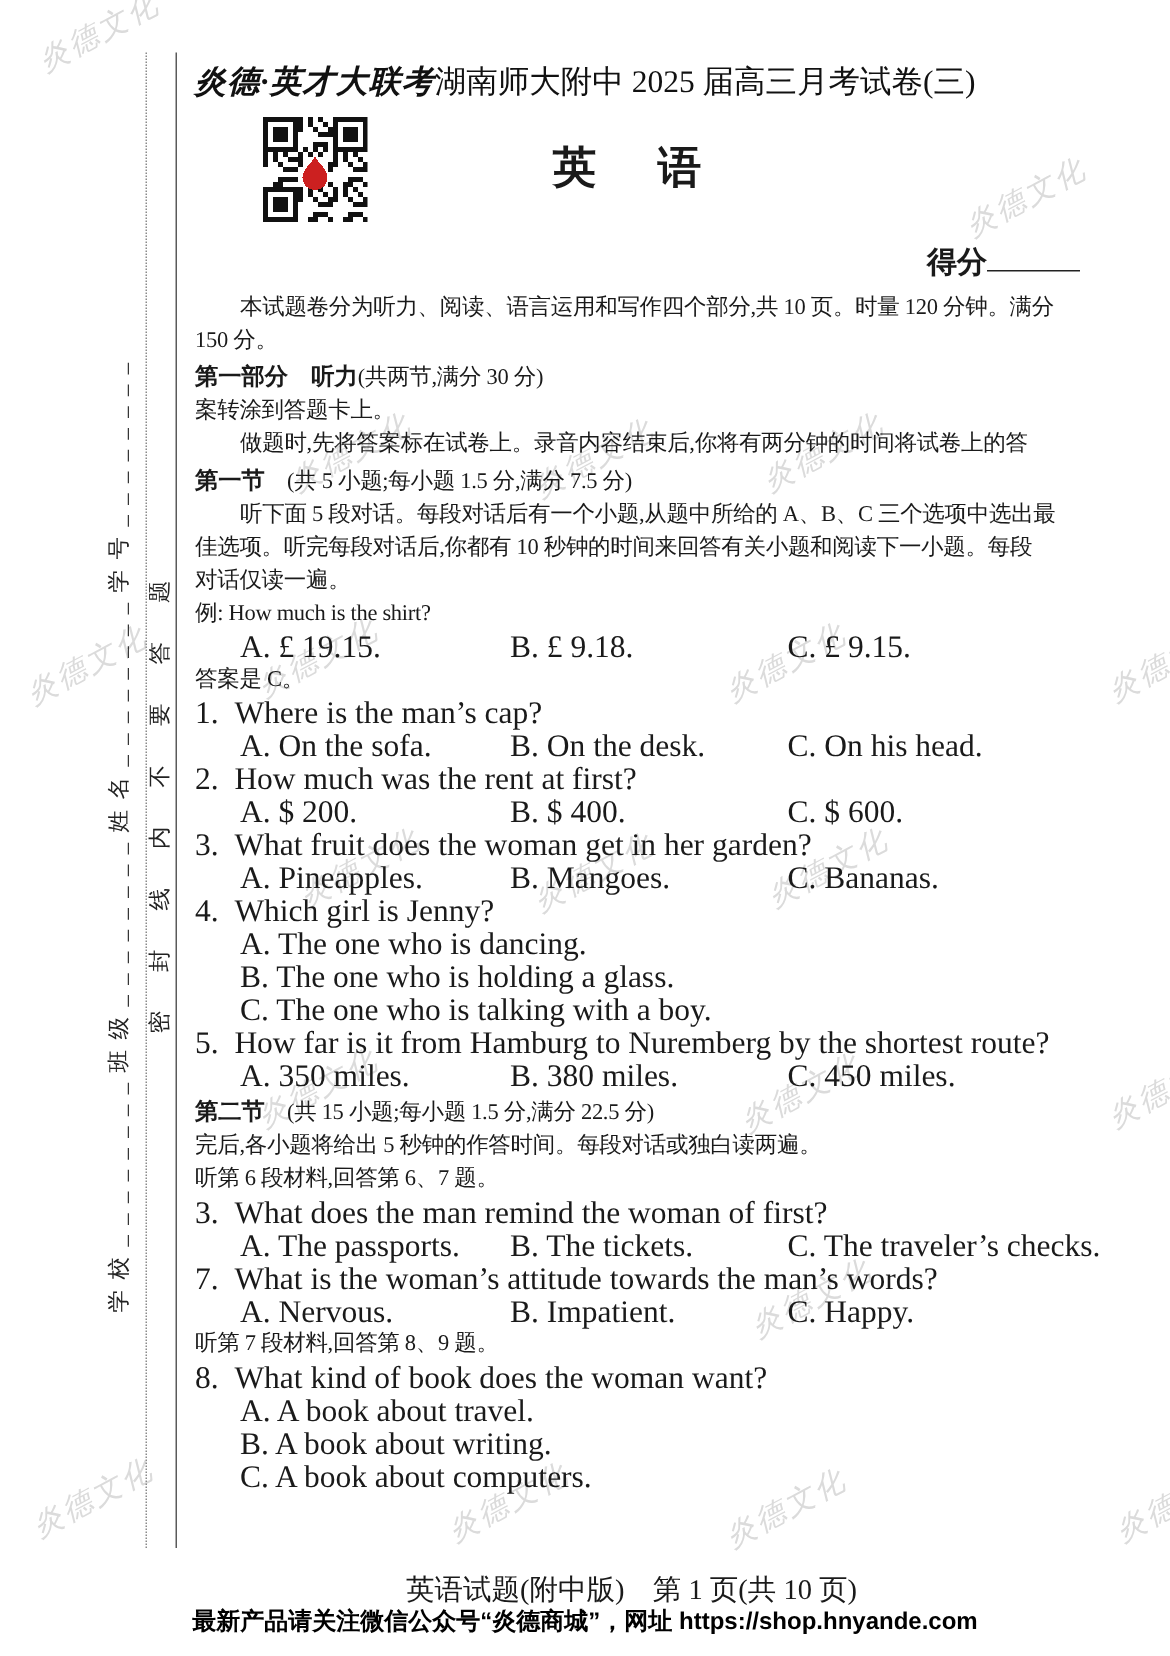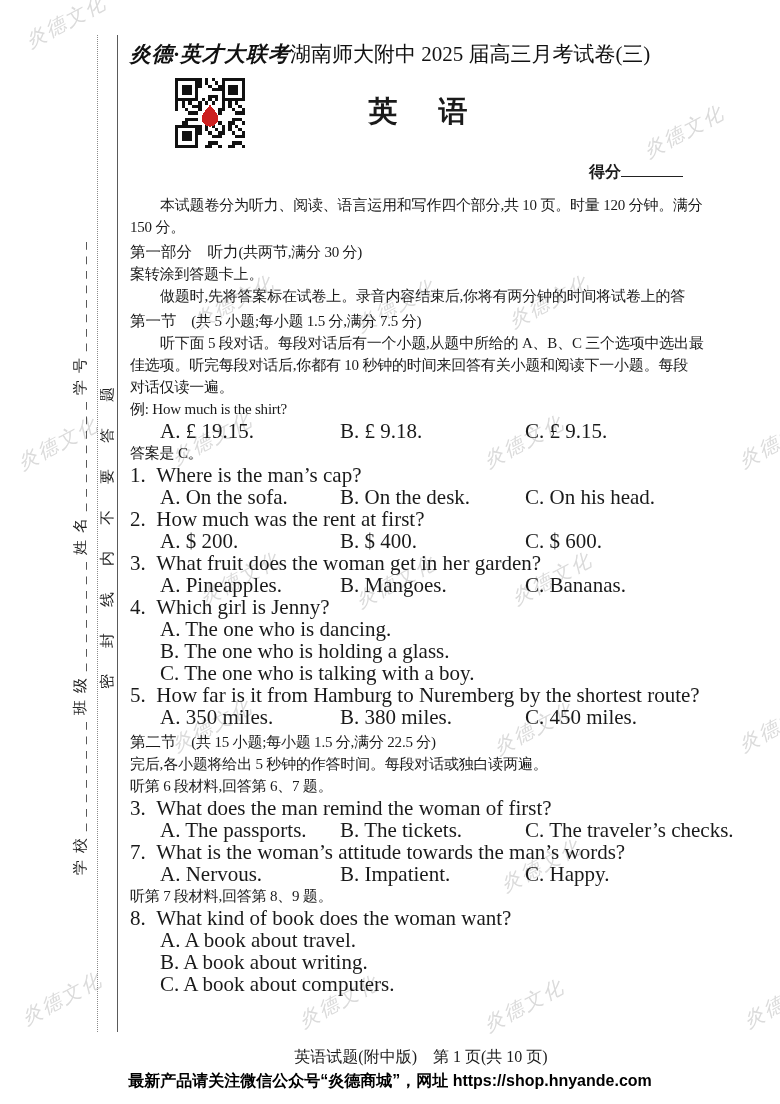--- a/index.html
+++ b/index.html
@@ -8,50 +8,50 @@
   
   .wm{position:absolute;font-family:"DejaVu Serif",serif;font-style:italic;font-size:20px;
       color:#dbdbdb;transform:rotate(-28deg);letter-spacing:2px;white-space:nowrap;z-index:0;}
   
   .exam-title{position:absolute;left:0;top:40px;width:780px;text-align:center;font-size:21px;
       color:#111;z-index:1;white-space:nowrap;}
   .brand{font-weight:bold;font-style:italic;letter-spacing:1px;}
   .subject{position:absolute;left:130px;top:92px;width:582px;text-align:center;font-size:29px;
       font-weight:bold;font-family:Liberation Serif, serif;letter-spacing:6px;z-index:1;}
   .qr{position:absolute;left:175px;top:78px;width:70px;height:70px;z-index:1;}
-  .score{position:absolute;left:589px;top:161px;z-index:1;font-family:"Liberation Sans",sans-serif;
-      font-weight:bold;font-size:16px;}
+  .score{position:absolute;left:618px;top:161px;z-index:1;font-family:"Liberation Sans",sans-serif;
+      font-weight:bold;font-size:20px;}
   .score .blank{display:inline-block;width:62px;border-bottom:1px solid #222;height:15px;}
   
   .v-outer{position:absolute;left:-255px;top:529px;width:670px;height:22px;line-height:22px;
       transform:rotate(-90deg);font-size:15px;letter-spacing:7px;white-space:nowrap;z-index:1;color:#222;}
   .v-seal{position:absolute;left:-63px;top:516px;width:340px;height:18px;line-height:18px;
       transform:rotate(-90deg);font-size:15px;letter-spacing:26px;white-space:nowrap;z-index:1;
       text-align:center;color:#222;}
   .seal-dotted{position:absolute;left:97px;top:35px;height:997px;width:0;
       border-left:1px dotted #8a8a8a;z-index:1;}
   .seal-solid{position:absolute;left:117px;top:35px;height:997px;width:0;
       border-left:1px solid #5a5a5a;z-index:1;}
   
   .content{position:absolute;left:130px;top:194px;width:582px;z-index:1;}
   .content .line{line-height:22px;white-space:nowrap;}
   .cn{font-size:15px;letter-spacing:-0.2px;}
   .en{font-size:21px;}
   .indent{padding-left:30px;}
   .heading{line-height:22px;margin-top:3px;white-space:nowrap;}
-  .h-bold{font-family:"Liberation Sans",sans-serif;font-weight:normal;font-size:15.5px;letter-spacing:0;text-align:center;}
+  .h-bold{font-family:"Liberation Sans",sans-serif;font-weight:bold;font-size:15.5px;letter-spacing:0;text-align:center;}
   .h-rest{font-size:15px;}
   .opt-row{line-height:22px;padding-left:30px;white-space:nowrap;}
   .opt-row .opt{display:inline-block;}
   .opt-row .opt:nth-child(1){width:180px;}
   .opt-row .opt:nth-child(2){width:185px;}
   .opt-stack{padding-left:30px;}
   
   .footer-page{position:absolute;left:130px;top:1047px;width:582px;text-align:center;
-      font-size:16px;z-index:1;}
+      font-size:19px;z-index:1;}
   .promo{position:absolute;left:0;top:1071px;width:780px;text-align:center;
       font-family:"Liberation Sans",sans-serif;font-weight:bold;font-size:16px;color:#000;z-index:1;}
 </style>
 </head>
 <body>
 
 <div class="page">
 
   <div id="wm-layer">
       <div class="wm" style="left: 22px; top: 8px;">炎德文化</div>

